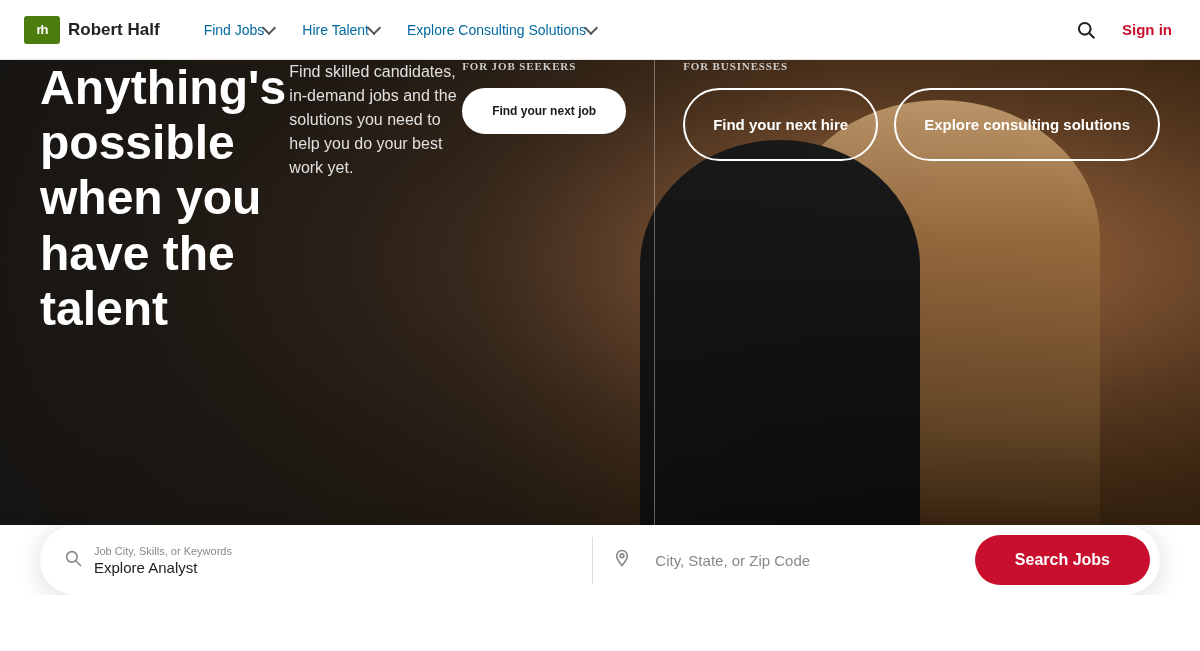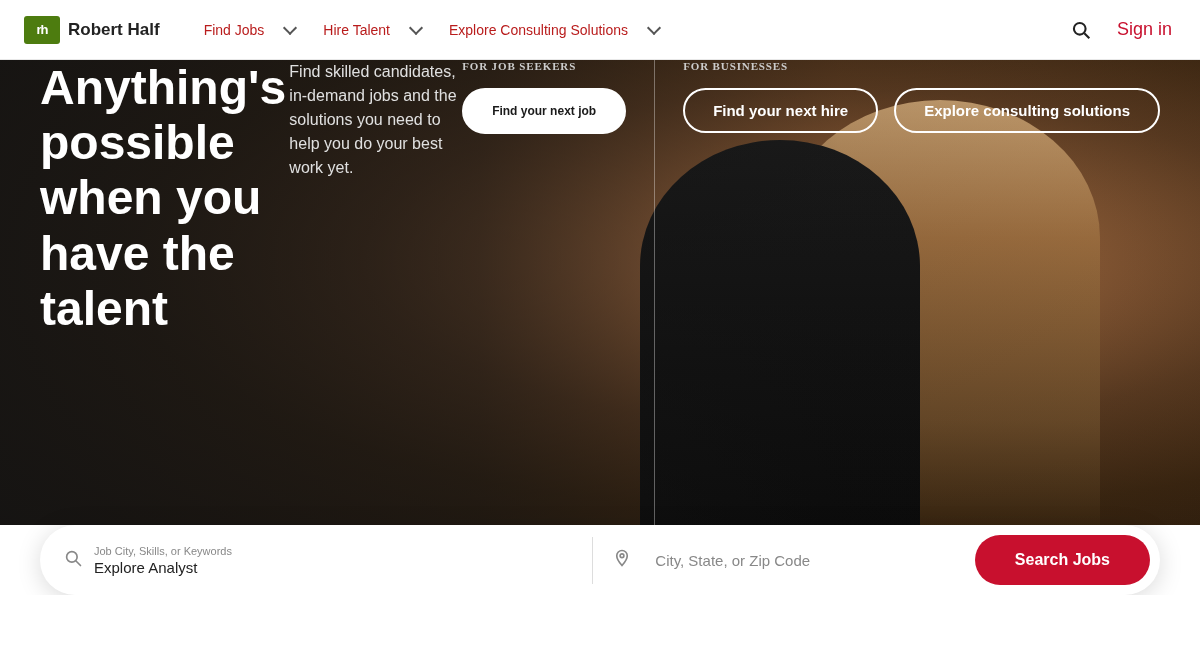--- a/index.html
+++ b/index.html
@@ -44,25 +44,25 @@
     }
     .nav {
       display: flex;
       align-items: center;
       gap: 4px;
       flex: 1;
     }
     .nav-item {
       display: flex;
       align-items: center;
-      gap: 21px;
+      gap: 0;
       padding: 8px 12px;
       font-size: 14px;
       font-weight: 500;
-      color: #b91c1c;
+      color: #0369a1;
       cursor: pointer;
       border-radius: 4px;
       white-space: nowrap;
     }
     .chevron {
       width: 10px;
       height: 10px;
       border-right: 2px solid #555;
       border-bottom: 2px solid #555;
       transform: rotate(45deg);
@@ -83,22 +83,22 @@
       height: 32px;
     }
     .search-icon-svg {
       width: 20px;
       height: 20px;
       stroke: #222;
       fill: none;
       stroke-width: 2.5;
     }
     .sign-in-btn {
-      font-size: 18px;
-      font-weight: 400;
+      font-size: 15px;
+      font-weight: 700;
       color: #c8102e;
       cursor: pointer;
       padding: 6px 4px;
     }
 
     
     .hero {
       position: relative;
       height: 500px;
       overflow: hidden;
@@ -213,21 +213,21 @@
       font-size: 12px;
       font-weight: 700;
       cursor: pointer;
       white-space: nowrap;
     }
     .btn-outline-dark {
       background: transparent;
       color: #fff;
       border: 2px solid #fff;
       border-radius: 50px;
-      padding: 12px 28px;
+      padding: 26px 28px;
       font-size: 15px;
       font-weight: 700;
       cursor: pointer;
       white-space: nowrap;
     }
 
     
     .search-bar-section {
       background: #fff;
       padding: 0 40px;

